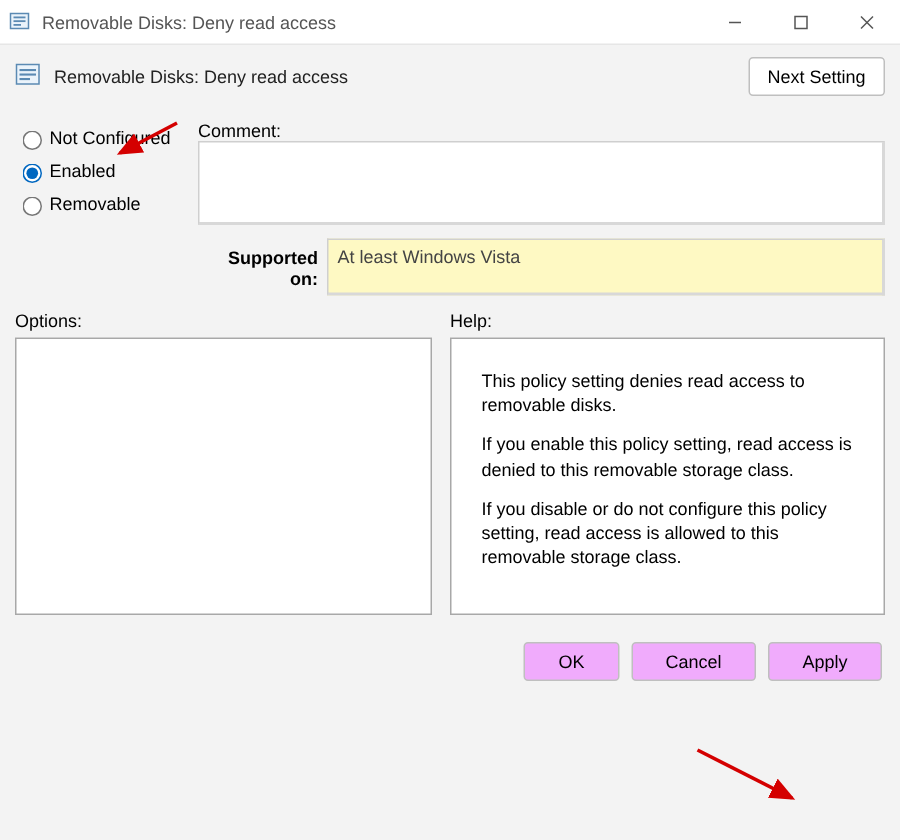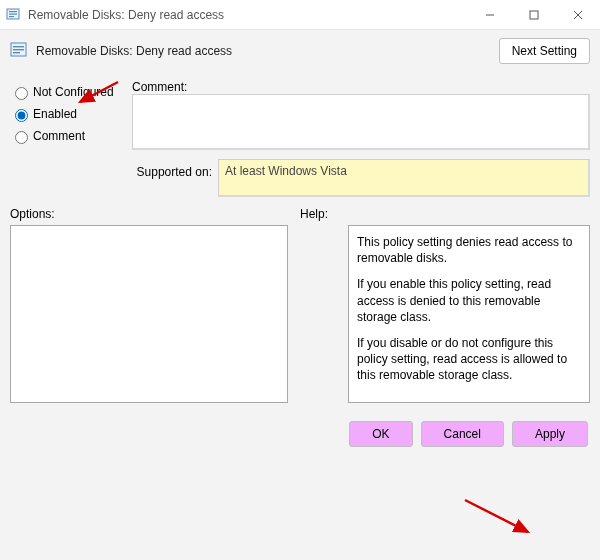--- a/index.html
+++ b/index.html
@@ -22,30 +22,30 @@
 
     .mid { display: flex; gap: 10px; }
     .radio-col { width: 112px; padding-top: 4px; }
     .radio-item { display: flex; align-items: center; margin: 6px 0; cursor: pointer; }
     .radio-item input { accent-color: #0067c0; margin-right: 5px; }
 
     .comment-col { flex: 1; }
     .lbl { color: #000000; display: inline-block; margin-top: 6px; }
     .comment-box { width: 100%; height: 56px; resize: none; background: #fff; border: 1px solid #cfcfcf; border-bottom: 2px solid #d8d8d8; border-right: 2px solid #d8d8d8; padding: 4px; }
     .supported-row { display: flex; margin-top: 6px; }
-    .supported-label { width: 86px; text-align: right; padding-right: 6px; padding-top: 6px; }
+    .supported-label { width: 86px; text-align: right; padding-right: 6px; padding-top: 6px; font-weight: bold; }
     .supported-box { flex: 1; height: 38px; resize: none; background: #fef9c3; color: #444; border: 1px solid #cfcfcf; border-bottom: 2px solid #d8d8d8; border-right: 2px solid #d8d8d8; padding: 4px 6px; }
 
     .panes-row { display: flex; gap: 12px; margin-top: 10px; }
     .pane-col { display: flex; flex-direction: column; }
     .pane-col.left { flex-basis: 278px; }
     .pane-col.right { flex: 1; }
     .pane-title { margin-bottom: 4px; }
     .options-box { flex: 1; background: #fff; border: 1px solid #a8a8a8; height: 290px; padding: 6px; overflow: auto; }
-    .help-box { flex: 1; background: #fff; border: 1px solid #a8a8a8; height: 290px; padding: 8px; overflow: auto; line-height: 1.35; margin-left: 48px; }
+    .help-box { flex: 1; background: #fff; border: 1px solid #a8a8a8; height: 290px; padding: 20px; overflow: auto; line-height: 1.35; }
     .help-box p { margin: 0 0 10px 0; }
 
     .footer { display: flex; justify-content: flex-end; gap: 8px; padding: 10px 12px 10px 10px; }
     .footer-btn { background: #f0abfc; border: 1px solid #bfbfbf; border-radius: 3px; padding: 5px 22px; cursor: pointer; }
 
     .scroll-deco { position: relative; }
     .scroll-deco::after { content: ""; position: absolute; right: 0; top: 0; bottom: 0; width: 14px; }
 
     
     .arrow-layer { position: absolute; left:0; top:0; pointer-events:none; }
@@ -104,21 +104,21 @@
       <label class="radio-item">
         <input type="radio" name="state" style="">
         <span>Not Configured</span>
       </label>
       <label class="radio-item">
         <input type="radio" name="state" checked="" style="">
         <span>Enabled</span>
       </label>
       <label class="radio-item">
         <input type="radio" name="state" style="">
-        <span>Comment</span>
+        <span>Removable</span>
       </label>
     </div>
     <div class="comment-col">
       <div>
         <span class="lbl" style="vertical-align:top;">Comment:</span>
       </div>
       <textarea class="comment-box scroll-deco" style=""></textarea>
       <div class="supported-row">
         <div class="supported-label">Supported on:</div>
         <textarea class="supported-box scroll-deco" readonly="" style="">At least Windows Vista</textarea>

